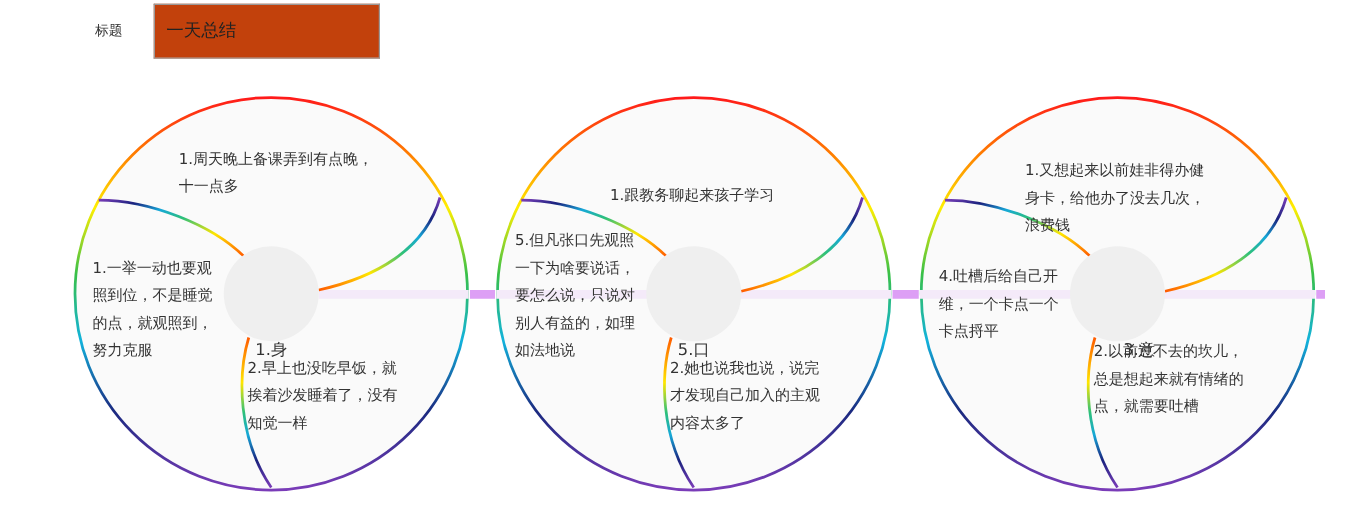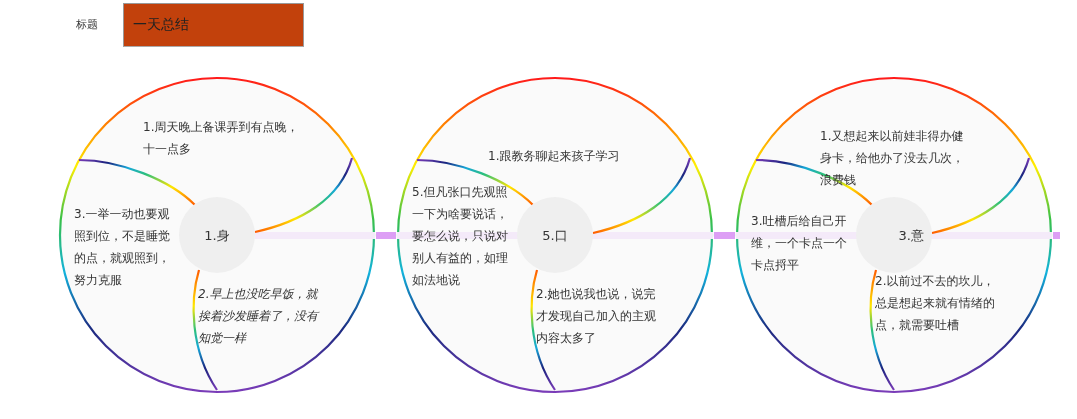--- a/index.html
+++ b/index.html
@@ -5,21 +5,21 @@
     html, body { margin: 0; padding: 0; background: #ffffff; }
     body { width: 1077px; height: 419px; position: relative; overflow: hidden;
            font-family: "DejaVu Sans", "Liberation Sans", sans-serif; color: #333; }
     .title-label { position: absolute; left: 76px; top: 17px; font-size: 11px; color: #333; }
     .title-input { position: absolute; left: 123px; top: 3px; width: 181px; height: 44px;
                    box-sizing: border-box; border: 1px solid #999; border-bottom-color: #aaa;
                    font-size: 14px; padding: 0 0 0 9px; line-height: 42px; color: #222;
                    font-family: "DejaVu Sans", "Liberation Sans", sans-serif; outline: none; background: #c2410c; }
     svg.diagram { position: absolute; left: 0; top: 0; }
     .node-text { position: absolute; font-size: 12px; line-height: 22px; color: #333; }
-    .center-label { position: absolute; font-size: 13px; color: #333; text-align: center; width: 60px; }
+    .center-label { position: absolute; font-size: 13px; color: #333; text-align: center; width: 60px; margin-top: 44px; }
   </style>
 </head>
 <body>
 
 <span class="title-label">标题</span>
 <input class="title-input" type="text" value="一天总结" style="">
 
 <svg class="diagram" width="1077" height="419" viewBox="0 0 1077 419">
   <defs>
     <linearGradient id="rim" x1="0" y1="0" x2="0" y2="1">
@@ -84,24 +84,24 @@
     <rect x="736" y="232" width="316" height="7" fill="#f4eaf9"></rect>
     <path d="M932,233 C977,223 1017,200 1029,158" fill="none" stroke="url(#armR)" stroke-width="2.2"></path>
     <path d="M872,205 C847,180 797,160 756,160" fill="none" stroke="url(#armL)" stroke-width="2.2"></path>
     <path d="M876,270 C867,300 867,350 894,390" fill="none" stroke="url(#armB)" stroke-width="2.2"></path>
     <circle cx="894" cy="235" r="38" fill="#efefef"></circle>
   </g>
 </svg>
 
 <div class="center-label" style="left:187px; top:227px;">1.身</div>
 <div class="node-text" style="left:143px; top:116px; width:160px;">1.周天晚上备课弄到有点晚，十一点多</div>
-<div class="node-text" style="left:198px; top:283px; width:125px;font-style:italic;">2.早上也没吃早饭，就挨着沙发睡着了，没有知觉一样</div>
-<div class="node-text" style="left:74px; top:203px; width:98px;">3.一举一动也要观照到位，不是睡觉的点，就观照到，努力克服</div>
+<div class="node-text" style="left:198px; top:283px; width:125px;">2.早上也没吃早饭，就挨着沙发睡着了，没有知觉一样</div>
+<div class="node-text" style="left:74px; top:203px; width:98px;">1.一举一动也要观照到位，不是睡觉的点，就观照到，努力克服</div>
 
 <div class="center-label" style="left:525px; top:227px;">5.口</div>
 <div class="node-text" style="left:488px; top:126px; width:160px;margin-top:19px;">1.跟教务聊起来孩子学习</div>
 <div class="node-text" style="left:536px; top:283px; width:125px;">2.她也说我也说，说完才发现自己加入的主观内容太多了</div>
 <div class="node-text" style="left:412px; top:181px; width:98px;">5.但凡张口先观照一下为啥要说话，要怎么说，只说对别人有益的，如理如法地说</div>
 
 <div class="center-label" style="left:864px; top:227px;text-align:right;">3.意</div>
 <div class="node-text" style="left:820px; top:105px; width:152px;margin-top:20px;">1.又想起来以前娃非得办健身卡，给他办了没去几次，浪费钱</div>
 <div class="node-text" style="left:875px; top:270px; width:125px;">2.以前过不去的坎儿，总是想起来就有情绪的点，就需要吐槽</div>
-<div class="node-text" style="left:751px; top:210px; width:98px;">3.吐槽后给自己开维，一个卡点一个卡点捋平</div>
+<div class="node-text" style="left:751px; top:210px; width:98px;">4.吐槽后给自己开维，一个卡点一个卡点捋平</div>
 
 </body></html>

